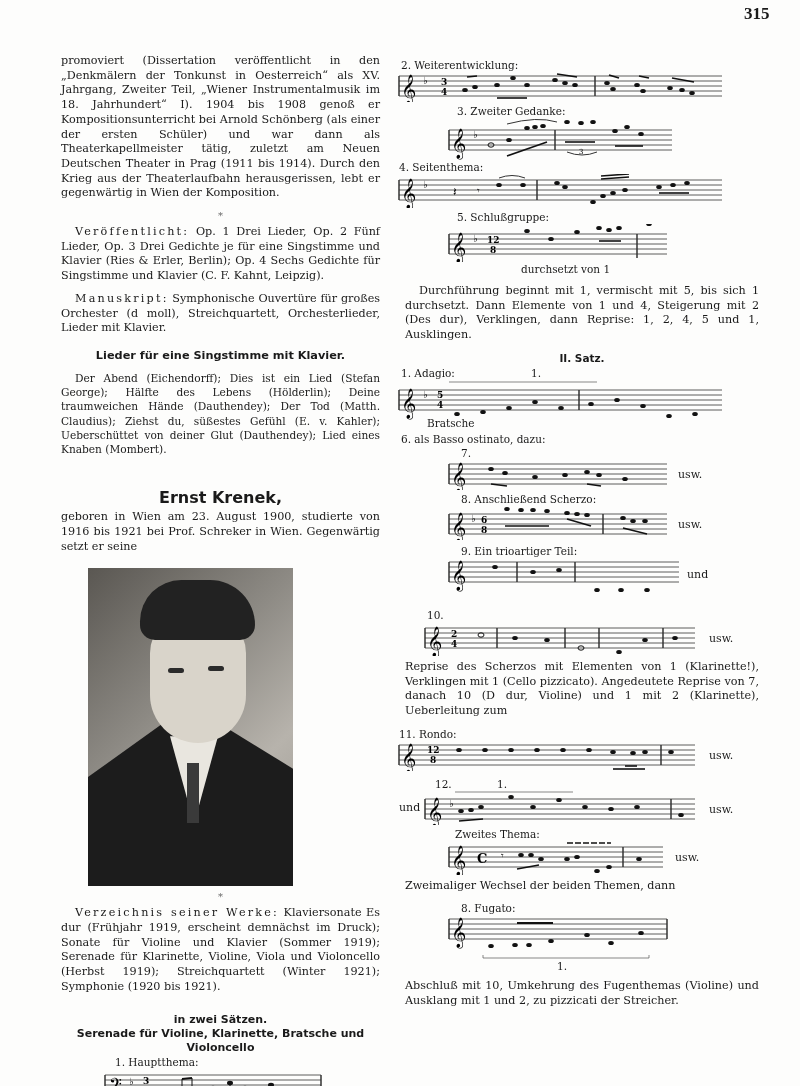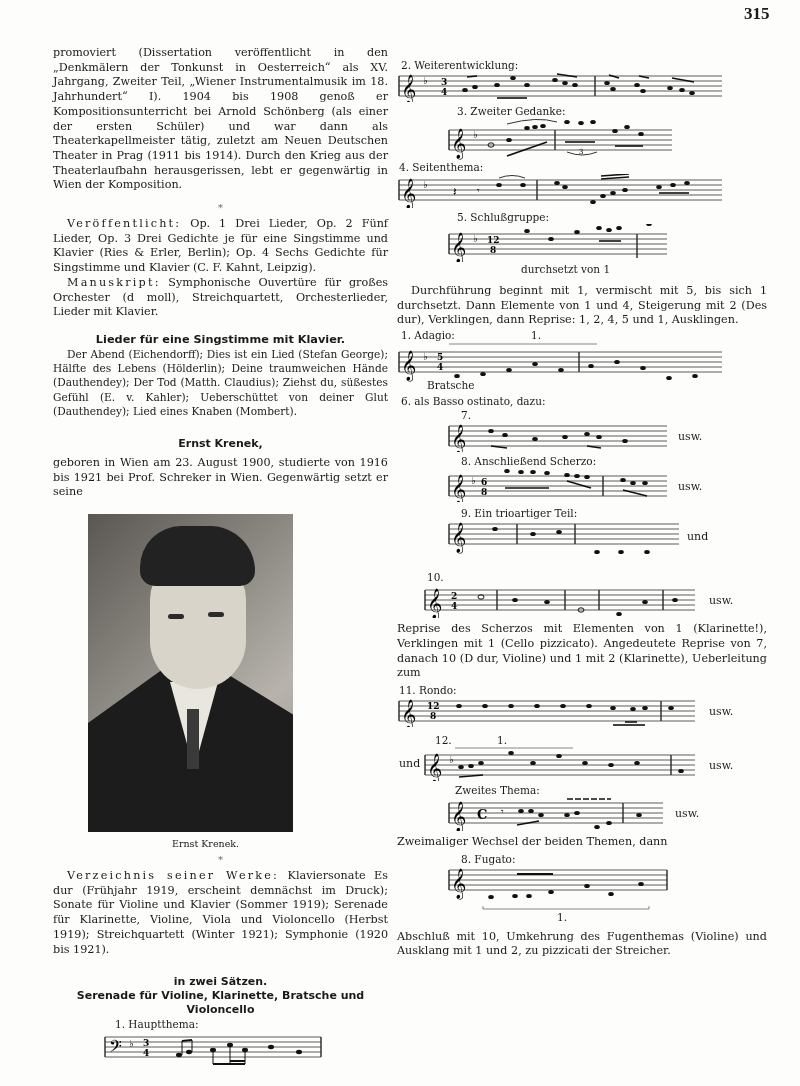--- a/index.html
+++ b/index.html
@@ -4,28 +4,28 @@
 <style>
   html, body { margin: 0; padding: 0; background: #ffffff; }
   body { width: 800px; height: 1086px; position: relative; overflow: hidden;
          font-family: "DejaVu Serif", "Liberation Serif", serif; color: #1a1a1a; }
   .page { position: absolute; inset: 0; background: #fdfdfc; }
   .pageno { position: absolute; left: 744px; top: 4px; font-size: 17px; font-weight: bold;
             font-family: "Liberation Serif", serif; }
   .col { position: absolute; top: 46px; }
   .col.left { left: 53px; width: 335px; }
   .col.right { left: 397px; width: 370px; }
-  p { margin: 0; font-size: 11.2px; line-height: 14.7px; text-align: justify; }
+  p { margin: 8px; font-size: 11.2px; line-height: 14.7px; text-align: justify; }
   p.ind { text-indent: 14px; }
   .spaced { letter-spacing: 2.2px; }
   .star { text-align: center; font-size: 10px; color: #666; height: 14px; line-height: 14px; }
   .h-bold { font-weight: bold; text-align: center; font-size: 11.3px; line-height: 15px;
             font-family: "DejaVu Sans", sans-serif; }
-  .h-name { font-weight: bold; text-align: center; font-size: 11px; line-height: 20px;
-            font-family: "DejaVu Sans", sans-serif; margin-top: 16px; }
+  .h-name { font-weight: bold; text-align: center; font-size: 16px; line-height: 20px;
+            font-family: "DejaVu Sans", sans-serif; margin-top: 32px; }
   .photo { width: 205px; height: 318px; margin: 14px 0 0 35px; position: relative;
            background: radial-gradient(ellipse 28% 26% at 55% 38%, #e8e4dc 0%, #cfc9bf 45%, transparent 70%),
                        radial-gradient(ellipse 45% 35% at 50% 95%, #1b1b1b 0%, #222 60%, transparent 80%),
                        linear-gradient(135deg, #5a5752 0%, #8d8a84 40%, #b7b3ac 70%, #9a968f 100%); }
   .photo .hair { position: absolute; left: 52px; top: 12px; width: 115px; height: 60px;
                  background: #222; border-radius: 55px 60px 20px 20px; }
   .photo .face { position: absolute; left: 62px; top: 45px; width: 96px; height: 130px;
                  background: #d9d4ca; border-radius: 40px 40px 48px 48px; }
   .photo .eye { position: absolute; width: 16px; height: 5px; background: #2b2b2b; border-radius: 3px; }
   .photo .suit { position: absolute; left: 0; top: 150px; width: 205px; height: 168px;
@@ -61,21 +61,20 @@
 
     <div class="photo">
       <div class="suit"></div>
       <div class="shirt"></div>
       <div class="tie"></div>
       <div class="face"></div>
       <div class="hair"></div>
       <div class="eye" style="left:80px;top:100px"></div>
       <div class="eye" style="left:120px;top:98px"></div>
     </div>
-    <div class="caption">Ernst Krenek.</div>
 
     <div class="star" style="margin-top:4px">*</div>
     <p class="ind" style="margin-top:2px"><span class="spaced">Verzeichnis seiner Werke:</span><span> Klaviersonate Es dur (Frühjahr 1919, erscheint demnächst im Druck); Sonate für Violine und Klavier (Sommer 1919); Serenade für Klarinette, Violine, Viola und Violoncello (Herbst 1919); Streichquartett (Winter 1921); Symphonie (1920 bis 1921).</span></p>
 
     <div class="h-bold" style="margin-top:18px;font-size:11px;line-height:14px">
       <div>in zwei Sätzen.</div>
       <div>Serenade für Violine, Klarinette, Bratsche und Violoncello</div>
     </div>
     <div class="label" style="margin-left:62px">1. Hauptthema:</div>
     <svg class="staff" width="280" height="40" style="margin-left:50px">
@@ -253,20 +252,21 @@
           <ellipse cx="162" cy="6" rx="2.8" ry="2"></ellipse>
           <ellipse cx="172" cy="4" rx="2.8" ry="2"></ellipse>
           <ellipse cx="202" cy="0" rx="2.8" ry="2"></ellipse>
         </g>
       <line x1="152" y1="17" x2="174" y2="17" stroke="#111" stroke-width="1.6"></line>
     </svg>
     <div class="label" style="margin-left:124px">durchsetzt von 1</div>
 
     <p style="margin-top:8px;text-indent:14px">Durchführung beginnt mit 1, vermischt mit 5, bis sich 1 durchsetzt. Dann Elemente von 1 und 4, Steigerung mit 2 (Des dur), Verklingen, dann Reprise: 1, 2, 4, 5 und 1, Ausklingen.</p>
 
+    <div class="h-bold" style="margin-top:6px;font-size:10.5px">II. Satz.</div>
     <div class="ex" style="height:14px">
       <span class="label" style="position:absolute;left:4px">1. Adagio:</span>
       <span class="label" style="position:absolute;left:134px">1.</span>
     </div>
     <svg class="staff" width="340" height="40">
       <line x1="52" y1="2" x2="200" y2="2" stroke="#555" stroke-width="0.7"></line>
       <g stroke="#333" stroke-width="0.8">
         <line x1="2" y1="10" x2="325" y2="10"></line>
           <line x1="2" y1="15" x2="325" y2="15"></line>
           <line x1="2" y1="20" x2="325" y2="20"></line>

